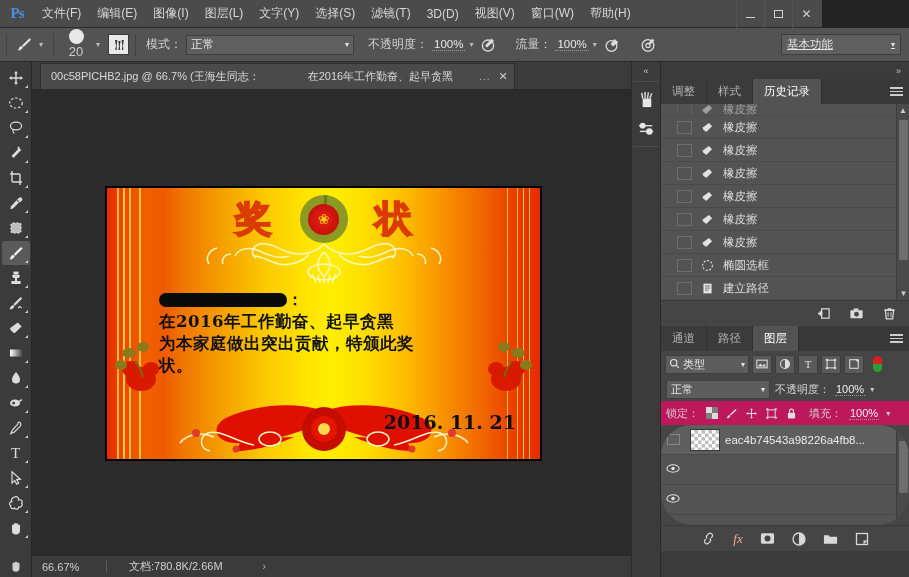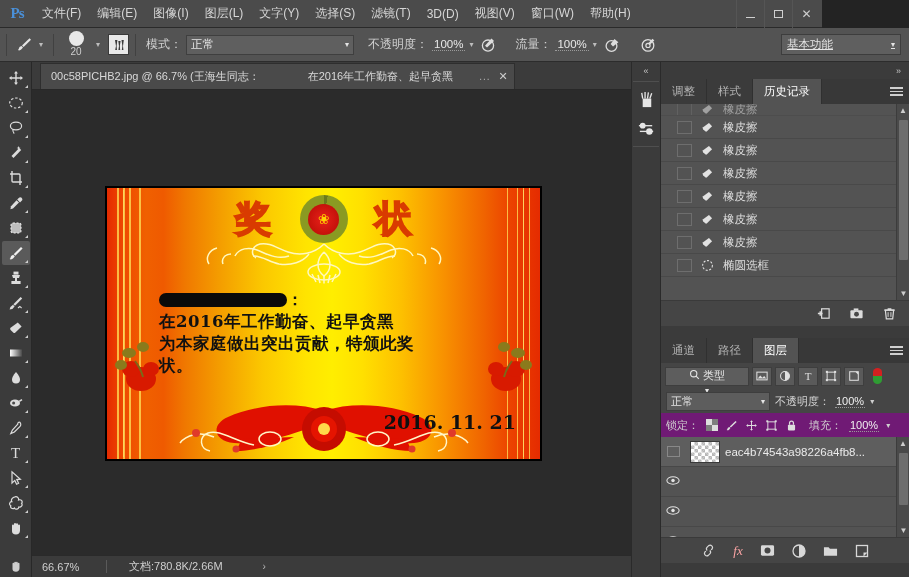--- a/index.html
+++ b/index.html
@@ -50,21 +50,21 @@
     color: #e0e0e0; font-size: 15px;
   }
   .caret { width: 12px; text-align: center; font-size: 8px; color: #bdbdbd; }
   .brush-prev {
     width: 32px; height: 30px; position: relative; display: flex;
     flex-direction: column; align-items: center; justify-content: center;
   }
   .brush-dot {
     width: 15px; height: 15px; border-radius: 50%; background: #e8e8e8; margin-top: -2px;
   }
-  .brush-num { font-size: 10px; color: #cfcfcf; margin-top: 0px; }
+  .brush-num { font-size: 13px; color: #cfcfcf; margin-top: 0px; }
   .brush-panel-btn {
     width: 21px; height: 21px; background: #e9e9e9; border: 1px solid #3a3a3a;
     display: flex; align-items: center; justify-content: center;
     color: #333; font-size: 12px; margin-left: 4px;
   }
   .ob-select {
     height: 20px; background: #5f5f5f; border: 1px solid #3f3f3f;
     display: flex; align-items: center; padding: 0 4px;
     font-size: 11.5px; color: #e4e4e4; min-width: 140px; justify-content: space-between;
   }
@@ -272,21 +272,21 @@
   .pf-ico { color: #dcdcdc; display: flex; align-items: center; }
 
   
   .layers-filter {
     height: 26px; background: #454545; display: flex; align-items: center;
     padding: 0 4px; gap: 3px;
   }
   .filter-kind {
     width: 84px; height: 19px; background: #5d5d5d; border: 1px solid #3e3e3e;
     display: flex; align-items: center; padding: 0 3px; gap: 3px;
-    font-size: 11px; color: #e6e6e6; justify-content: space-between; flex-direction: column;
+    font-size: 11px; color: #e6e6e6; justify-content: space-between;
   }
   .fk-ico { display: flex; align-items: center; gap: 3px; }
   .fbtn {
     width: 20px; height: 19px; background: #5a5a5a; border: 1px solid #3e3e3e;
     display: flex; align-items: center; justify-content: center;
     color: #e0e0e0; font-size: 11px;
   }
   .toggle-lamp {
     width: 16px; height: 19px; display: flex; flex-direction: column;
     align-items: center; justify-content: center; margin-left: 2px;
@@ -298,25 +298,25 @@
     padding: 0 5px; gap: 5px;
   }
   .blend-select {
     width: 104px; height: 19px; background: #5d5d5d; border: 1px solid #3e3e3e;
     display: flex; align-items: center; justify-content: space-between;
     padding: 0 4px; font-size: 11px; color: #e6e6e6;
   }
   .sm-label { font-size: 11px; color: #d2d2d2; white-space: nowrap; }
   .sm-num { font-size: 11px; color: #efefef; border-bottom: 1px dotted #999; padding: 0 1px; }
   .lock-row {
-    height: 24px; background: #701a75; display: flex; align-items: center;
+    height: 24px; background: #be185d; display: flex; align-items: center;
     padding: 0 5px; gap: 7px;
   }
   .lock-ico { color: #ddd; display: flex; align-items: center; font-size: 11px; }
-  .layers-list { background: #535353; position: relative; height: 100px; overflow: hidden; }
+  .layers-list { background: #535353; position: relative; height: 100px; overflow: hidden; border-radius: 31px; }
   .layer-row {
     height: 30px; display: flex; align-items: center;
     border-bottom: 1px solid #484848;
   }
   .layer-row.selected { background: #5e5e5e; }
   .eye-cell { width: 24px; display: flex; align-items: center; justify-content: center; }
   .eye { color: #e3e3e3; font-size: 11px; }
   .thumb-cell { width: 40px; display: flex; align-items: center; justify-content: center; }
   .thumb {
     width: 30px; height: 22px; border: 1px solid #3a3a3a;
@@ -782,20 +782,30 @@
         </div>
         <div class="hist-row">
           <div class="hist-box"></div>
           <div class="hist-ico">
               <svg width="13" height="13" viewBox="0 0 16 16">
                 <circle cx="8" cy="8" r="6" fill="none" stroke="#e2e2e2" stroke-width="1.3" stroke-dasharray="2.5 2"></circle>
               </svg>
             </div>
           <div class="hist-label">椭圆选框</div>
         </div>
+        <div class="hist-row">
+          <div class="hist-box"></div>
+          <div class="hist-ico">
+              <svg width="13" height="13" viewBox="0 0 16 16">
+                <rect x="3" y="2" width="10" height="12" fill="#e2e2e2"></rect>
+                <path d="M5 5 h6 M5 7.5 h6 M5 10 h4" stroke="#5a5a5a" stroke-width="1"></path>
+              </svg>
+            </div>
+          <div class="hist-label">建立路径</div>
+        </div>
         <div class="vscroll">
           <div class="vs-arrow">▲</div>
           <div class="vs-thumb" style="top:16px;height:140px"></div>
           <div class="vs-arrow" style="position:absolute;bottom:0;width:13px">▼</div>
         </div>
       </div>
       <div class="panel-footer">
         <div class="pf-ico">
           <svg width="15" height="15" viewBox="0 0 16 16">
               <rect x="6" y="3" width="8" height="10" fill="none" stroke="#dcdcdc" stroke-width="1.3"></rect>
@@ -812,21 +822,21 @@
         <div class="pf-ico">
           <svg width="15" height="15" viewBox="0 0 16 16">
               <path d="M3.6 4.5 h8.8 l-1 9.2 h-6.8z" fill="none" stroke="#dcdcdc" stroke-width="1.3"></path>
               <path d="M2.4 4.5 h11.2 M6 3 h4" stroke="#dcdcdc" stroke-width="1.3"></path>
               <path d="M6.5 6.6 v5 M9.5 6.6 v5" stroke="#dcdcdc" stroke-width="1"></path>
             </svg>
         </div>
       </div>
     </div>
 
-    <div class="panel-group" style="margin-top:12px">
+    <div class="panel-group" style="margin-top:0">
       <div class="tabrow">
         <div class="ptab">通道</div>
         <div class="ptab">路径</div>
         <div class="ptab active">图层</div>
         <div class="pmenu">
           <div class="hamburger">
               <div></div>
               <div></div>
               <div></div>
             </div>

